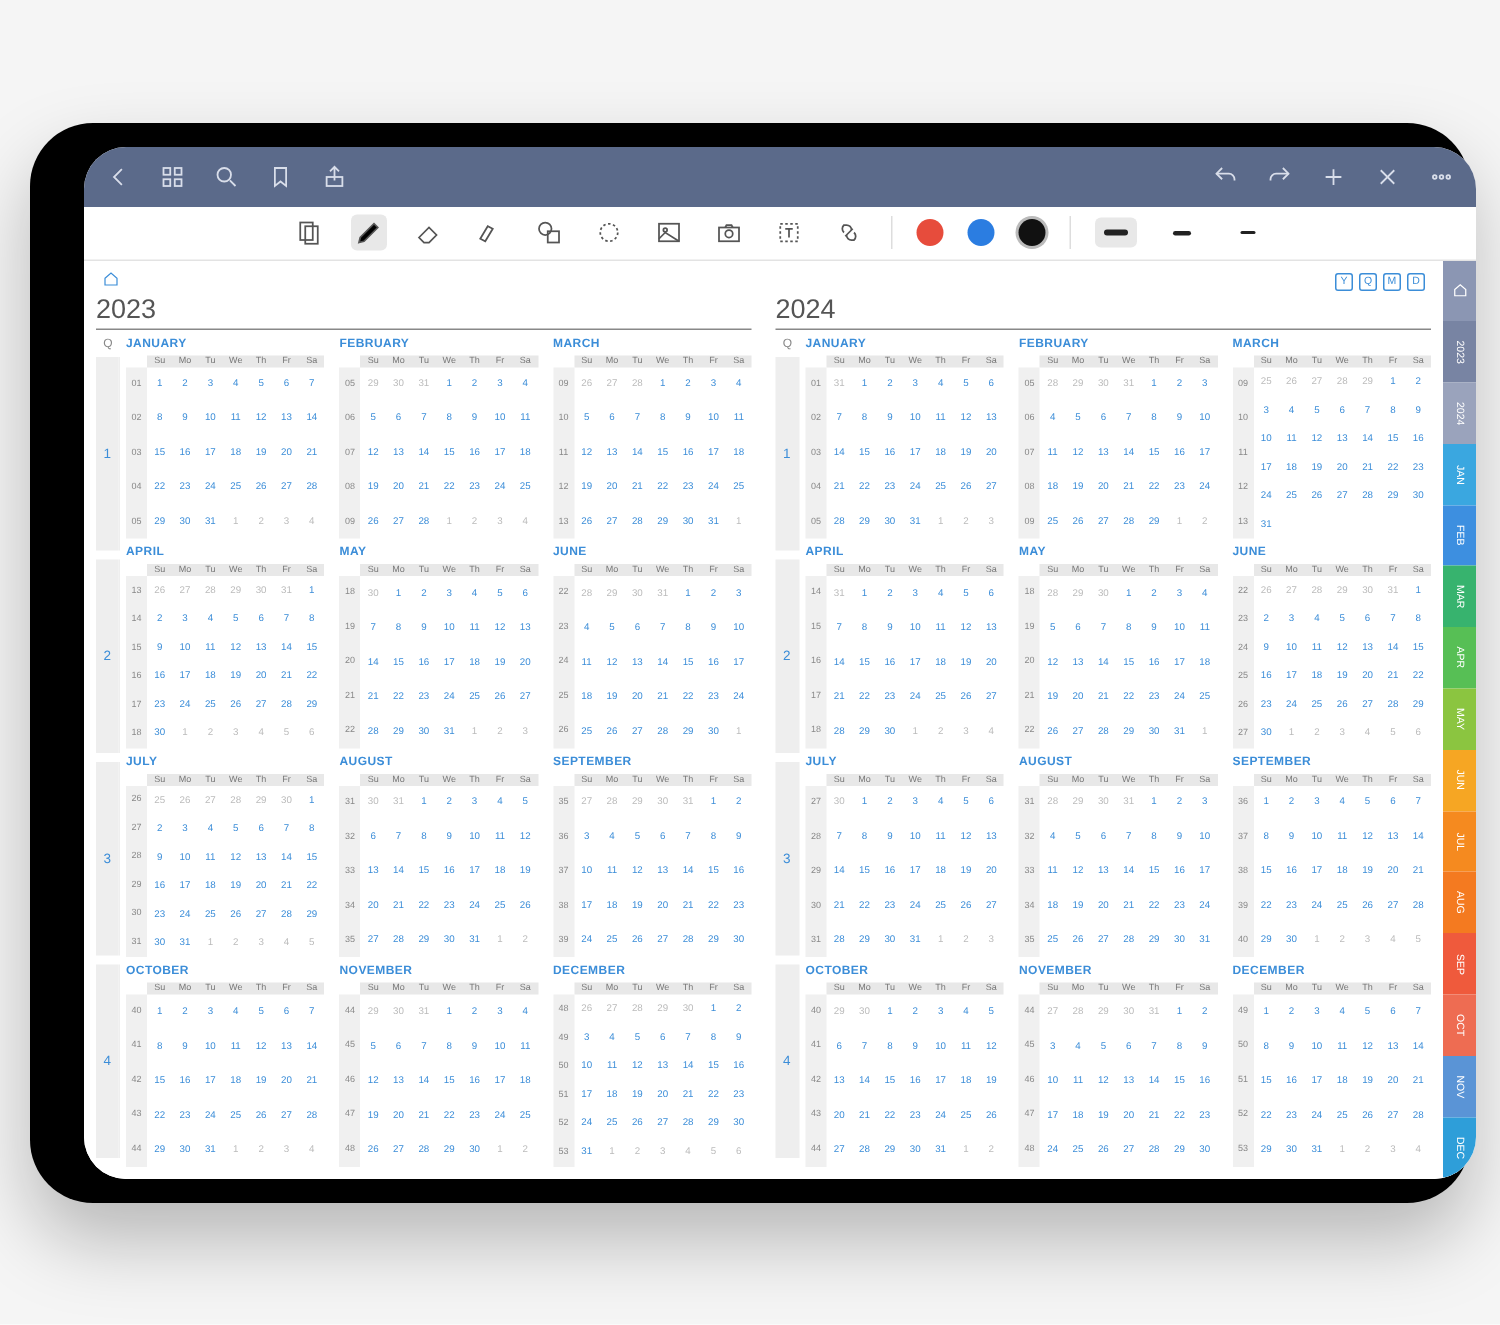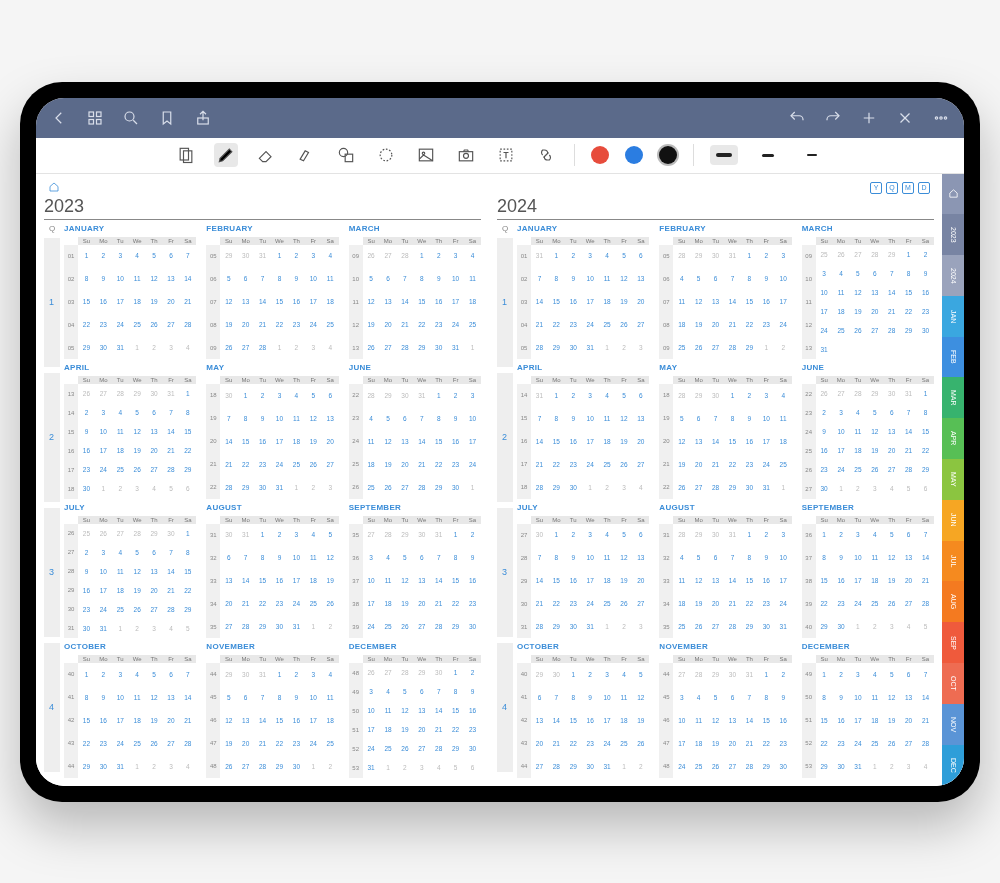--- a/index.html
+++ b/index.html
@@ -1,18 +1,18 @@
 <!DOCTYPE html>
 <html><head>
 <meta charset="utf-8">
 <style>
   * { box-sizing: border-box; margin: 0; padding: 0; }
   body { background: #f5f5f5; font-family: -apple-system, "Helvetica Neue", Arial, sans-serif; display:flex; align-items:center; justify-content:center; min-height:883px; }
   .tablet { width: 960px; height: 720px; background:#000; border-radius:42px; padding:16px; box-shadow: 0 25px 50px rgba(0,0,0,.25); position:relative; }
-  .screen { width:100%; height:100%; background:#fff; border-radius:28px; overflow:hidden; display:flex; flex-direction:column; }
+  .screen { width:100%; height:100%; background:#fff; border-radius:28px; overflow:hidden; display:flex; flex-direction:column;margin-left:20px; }
   .topbar { height:40px; background:#5b6a8a; display:flex; align-items:center; padding:0 14px; justify-content:space-between; }
   .tb-left, .tb-right { display:flex; gap:18px; align-items:center; }
   .tb-icon { width:18px; height:18px; color:#d9deea; display:flex; align-items:center; justify-content:center; cursor:pointer; }
   .tb-icon svg { width:18px; height:18px; stroke:#d9deea; fill:none; stroke-width:1.6; }
   .toolbar { height:36px; background:#fff; border-bottom:1px solid #e3e3e3; display:flex; align-items:center; justify-content:center; gap:16px; padding:0 10px; }
   .tool { width:24px; height:24px; display:flex; align-items:center; justify-content:center; cursor:pointer; border-radius:4px; }
   .tool svg { width:20px; height:20px; stroke:#555; fill:none; stroke-width:1.4; }
   .tool.sel { background:#e8e8e8; }
   .tool.pen svg { fill:#000; }
   .dot { width:18px; height:18px; border-radius:50%; cursor:pointer; }

